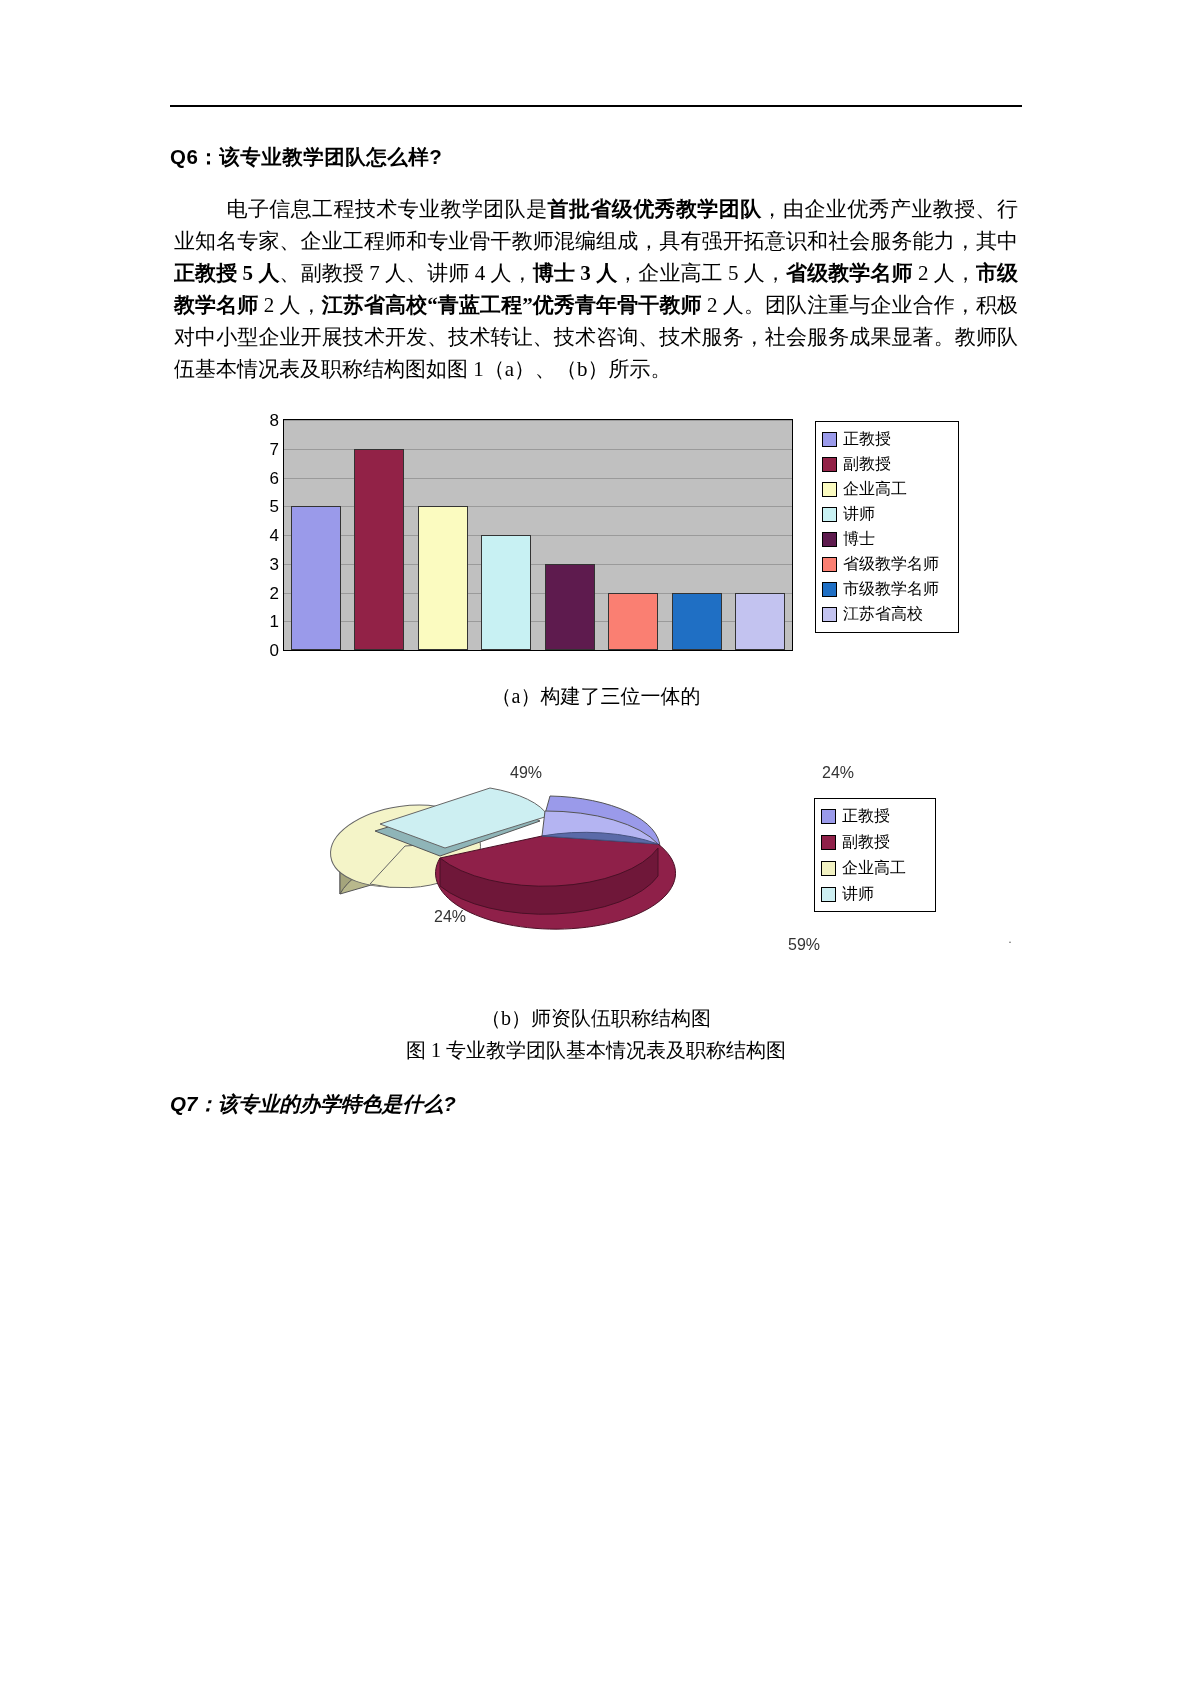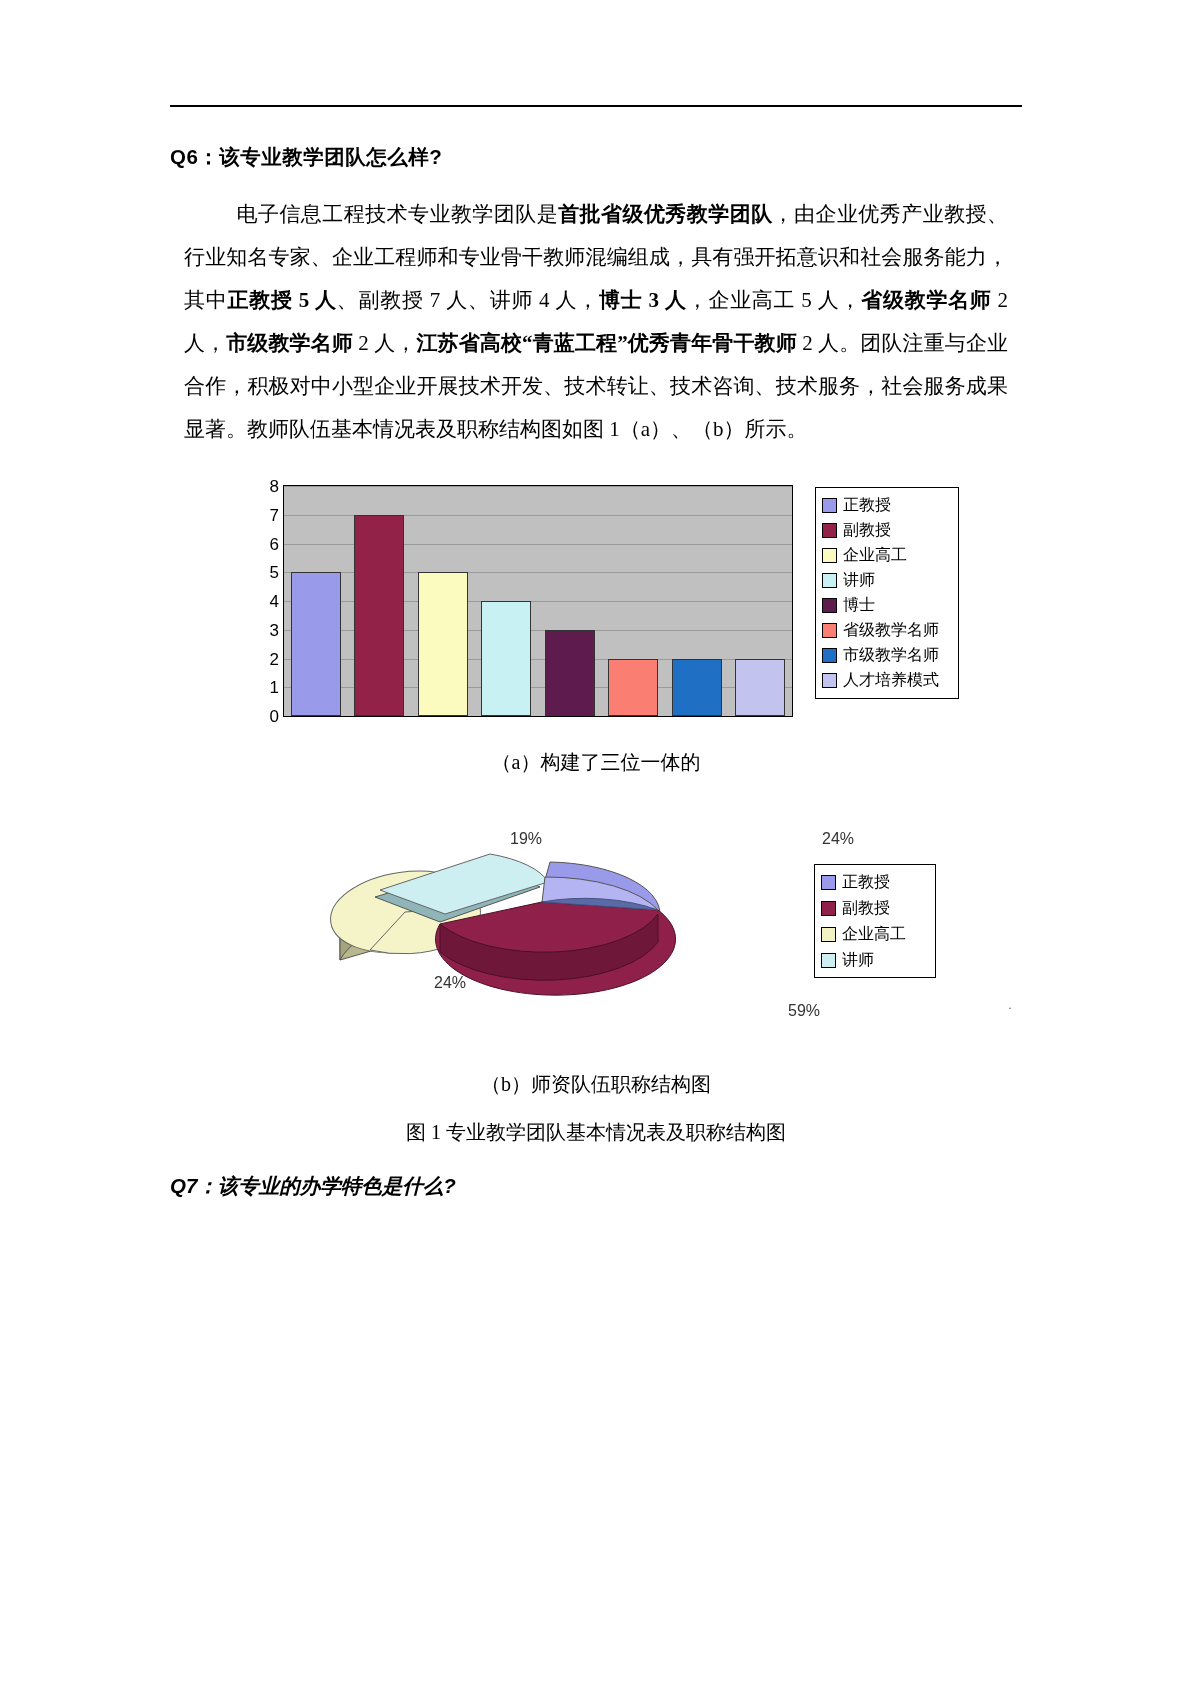--- a/index.html
+++ b/index.html
@@ -32,23 +32,23 @@
   }
   .q-heading {
     font-family: "Liberation Sans", sans-serif;
     font-weight: bold;
     font-size: 20.5px;
     letter-spacing: 0.5px;
     margin: 0 0 22px 0;
   }
   .para {
     font-size: 21px;
-    line-height: 43px;
+    line-height: 32px;
     text-align: justify;
-    margin: 14px;
+    margin: 4px;
   }
   .para.indent {
     text-indent: 2.5em;
   }
   .b {
     font-weight: bold;
   }
   
   .figure {
     margin: 26px 0 0 0;
@@ -255,21 +255,21 @@
             <div class="bc-legend-item">
               <span class="bc-swatch" style="background: rgb(250, 127, 114);"></span>
               <span>省级教学名师</span>
             </div>
             <div class="bc-legend-item">
               <span class="bc-swatch" style="background: rgb(31, 111, 196);"></span>
               <span>市级教学名师</span>
             </div>
             <div class="bc-legend-item">
               <span class="bc-swatch" style="background: rgb(195, 195, 240);"></span>
-              <span>人才培养模式</span>
+              <span>江苏省高校</span>
             </div>
           </div>
       </div>
       <div class="fig-caption">（a）构建了三位一体的</div>
     </div>
 
     <div class="figure">
       <div class="pie-wrap">
         <svg width="620" height="256" viewBox="0 0 620 256" style="position:absolute;left:20px;top:0;">
           <defs>
@@ -288,21 +288,21 @@
           <path d="M 190 88 L 300 52 A 100 40 0 0 1 358 80 L 255 112 Z" fill="#cdeff2" stroke="#666" stroke-width="1"></path>
 
           <path d="M 355 78 L 360 60 A 115 52 0 0 1 470 112 L 360 100 Z" fill="#9a9aea" stroke="#555" stroke-width="1"></path>
           <path d="M 355 75 A 120 52 0 0 1 468 108 L 352 100 Z" fill="#b4b4f2" stroke="#555" stroke-width="1"></path>
 
           <path d="M 352 100 L 468 108 A 120 56 0 1 1 250 122 Z" fill="#8f2049" stroke="#4a1026" stroke-width="1"></path>
           <path d="M 250 122 A 120 56 0 0 0 468 112 L 468 140 A 120 56 0 0 1 250 150 Z" fill="#6f1739" stroke="#4a1026" stroke-width="1"></path>
           <path d="M 352 100 L 468 108 A 120 56 0 0 0 352 100 Z" fill="#5a6aa8" stroke="#46527f" stroke-width="1"></path>
         </svg>
 
-        <div class="pie-pct" style="left:340px;top:28px;">19%</div>
+        <div class="pie-pct" style="left:340px;top:28px;">49%</div>
         <div class="pie-pct" style="left:652px;top:28px;">24%</div>
         <div class="pie-pct" style="left:264px;top:172px;">24%</div>
         <div class="pie-pct" style="left:618px;top:200px;">59%</div>
 
         <div class="pie-legend">
             <div class="pie-legend-item">
               <span class="bc-swatch" style="background: rgb(154, 154, 234);"></span>
               <span>正教授</span>
             </div>
             <div class="pie-legend-item">
@@ -314,20 +314,20 @@
               <span>企业高工</span>
             </div>
             <div class="pie-legend-item">
               <span class="bc-swatch" style="background: rgb(205, 239, 242);"></span>
               <span>讲师</span>
             </div>
           </div>
         <div class="tiny-dot" style="left:828px;top:196px;">.</div>
       </div>
       <div class="caption2">（b）师资队伍职称结构图</div>
-      <div class="caption2" style="margin-top:16px">图 1 专业教学团队基本情况表及职称结构图</div>
+      <div class="caption2" style="margin-top:0">图 1 专业教学团队基本情况表及职称结构图</div>
     </div>
 
     <div class="q7">Q7：该专业的办学特色是什么?</div>
 
 
   </div>
 </div>
 
 </body></html>

